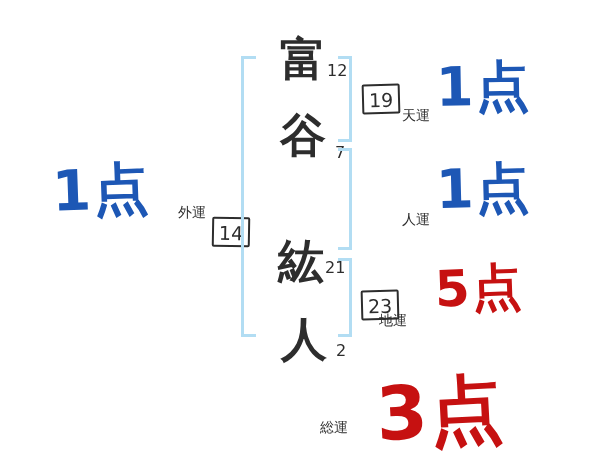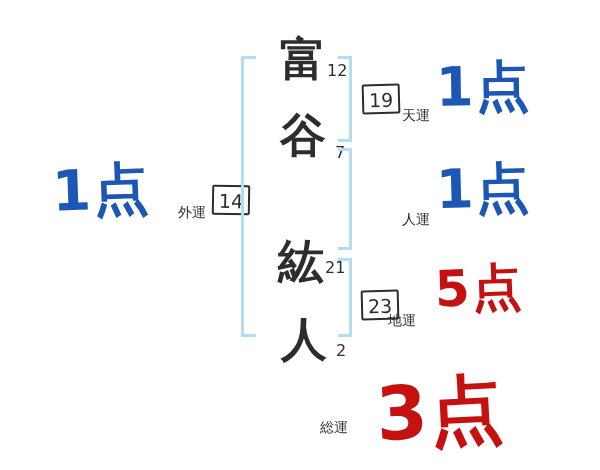--- a/index.html
+++ b/index.html
@@ -48,21 +48,21 @@
     padding:3px 5px 0 5px;
     border:2px solid var(--ink);
     border-radius:2px;
     background:#fff;
     color:var(--ink);
     font-size:19px;
     line-height:1.2;
     text-align:center;
   }
   .tilt-l{transform:rotate(-1.5deg);}
-  .tilt-r{transform:rotate(1deg);}
+  .tilt-r{transform:rotate(1deg);margin-top:32px;}
   
   .f-label{
     font-size:14px;
     color:var(--ink);
     line-height:1;
     white-space:nowrap;
     margin-top:12px;
   }
   
   .bracket{border:3px solid var(--bracket-blue);}
@@ -98,19 +98,19 @@
   <div class="abs bracket bracket-right" style="left:338px;top:258px;width:14px;height:79px;"></div>
 
   <div class="abs num-box tilt-l" style="left:362px;top:84px;">19</div>
   <div class="abs f-label" style="left:402px;top:96px;">天運</div>
   <div class="abs score blue" style="left:436px;top:60px;font-size:54px;transform:rotate(-1deg);">1点</div>
 
   <div class="abs f-label" style="left:402px;top:200px;">人運</div>
   <div class="abs score blue" style="left:436px;top:162px;font-size:54px;transform:rotate(-1.5deg);">1点</div>
 
   <div class="abs num-box tilt-l" style="left:361px;top:290px;">23</div>
-  <div class="abs f-label" style="left:388px;top:301px;">地運</div>
+  <div class="abs f-label" style="left:379px;top:301px;">地運</div>
   <div class="abs score red" style="left:435px;top:263px;font-size:50px;transform:rotate(-2deg);">5点</div>
 
   <div class="abs f-label" style="left:320px;top:408px;">総運</div>
   <div class="abs score red" style="left:376px;top:374px;font-size:74px;transform:rotate(-3deg);">3点</div>
 
 </div>
 
 </body></html>

